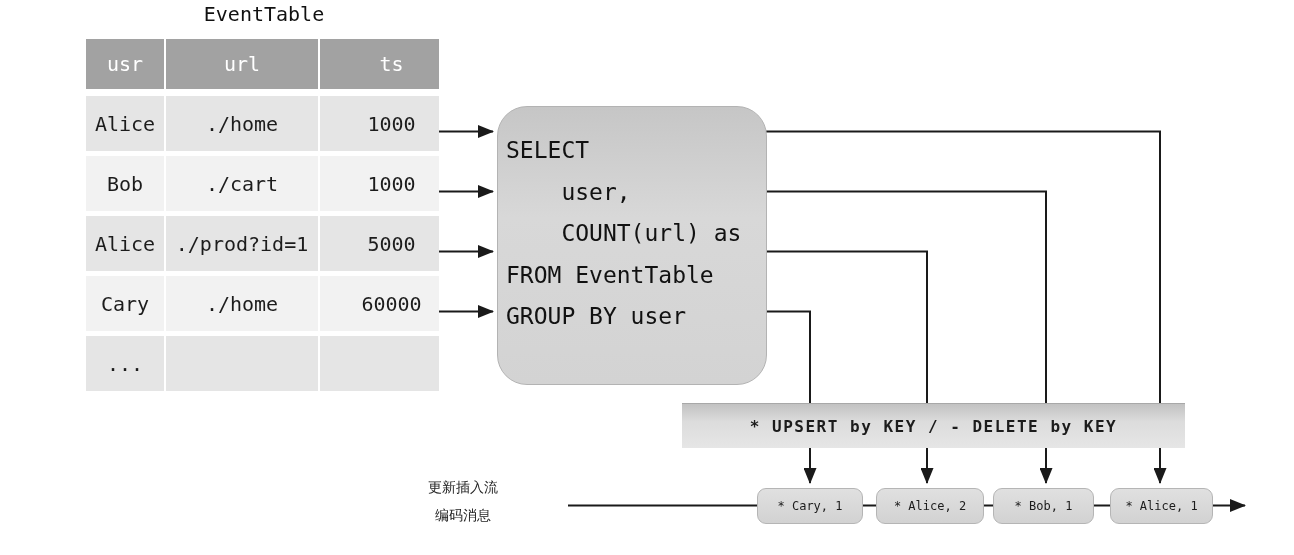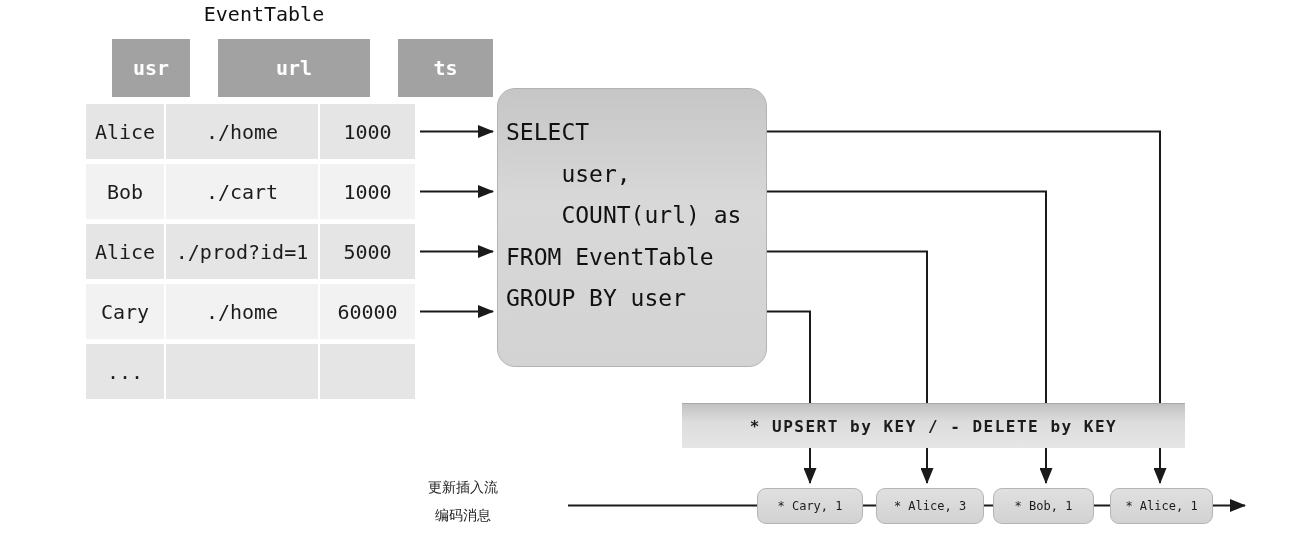--- a/index.html
+++ b/index.html
@@ -14,32 +14,32 @@
     position:absolute;left:100px;top:2px;width:328px;text-align:center;
     font-size:20px;color:#111;z-index:2;
   }
   .etable{position:absolute;left:86px;top:39px;z-index:2;}
   .trow{display:flex;margin-bottom:5px;}
   .thead{margin-bottom:7px;}
   .cell{
     display:flex;align-items:center;justify-content:center;
     font-size:20px;height:55px;
   }
-  .thead .cell{height:58px;background:#a2a2a2;color:#ffffff;font-weight:700;margin-left:26px;}
+  .thead .cell{height:50px;background:#a2a2a2;color:#ffffff;font-weight:400;}
   .c1{width:78px;margin-right:2px;}
   .c2{width:152px;margin-right:2px;}
-  .c3{width:95px;}
+  .c3{width:95px;padding-left:24px;}
   .row-dark .cell{background:#e5e5e5;}
   .row-light .cell{background:#f2f2f2;}
 
   
   .sql-box{
-    position:absolute;left:497px;top:88px;width:270px;height:279px;z-index:2;
+    position:absolute;left:497px;top:106px;width:270px;height:279px;z-index:2;
     background:linear-gradient(180deg,#c6c6c6 0%,#d8d8d8 40%,#d3d3d3 100%);
-    border:1px solid #b3b3b3;border-radius:18px;box-sizing:border-box;
+    border:1px solid #b3b3b3;border-radius:30px;box-sizing:border-box;
     padding:23px 0 0 8px;
   }
   .sql-line{white-space:pre;font-size:23px;line-height:41.5px;color:#111;}
 
   
   .upsert-box{
     position:absolute;left:682px;top:403px;width:503px;height:45px;z-index:2;
     background:linear-gradient(180deg,#c2c2c2 0%,#dcdcdc 40%,#e6e6e6 100%);
     border-top:1px solid #a8a8a8;box-sizing:border-box;
     display:flex;align-items:center;justify-content:center;font-weight:bold;
@@ -141,17 +141,17 @@
   <div class="upsert-box">
     <span>* UPSERT by KEY / - DELETE by KEY</span>
   </div>
 
   <div class="caption">
     <div class="cap-line">更新插入流</div>
     <div class="cap-line">编码消息</div>
   </div>
 
   <div class="msg msg1">* Cary, 1</div>
-  <div class="msg msg2">* Alice, 3</div>
+  <div class="msg msg2">* Alice, 2</div>
   <div class="msg msg3">* Bob, 1</div>
   <div class="msg msg4">* Alice, 1</div>
 
 </div>
 
 </body></html>

